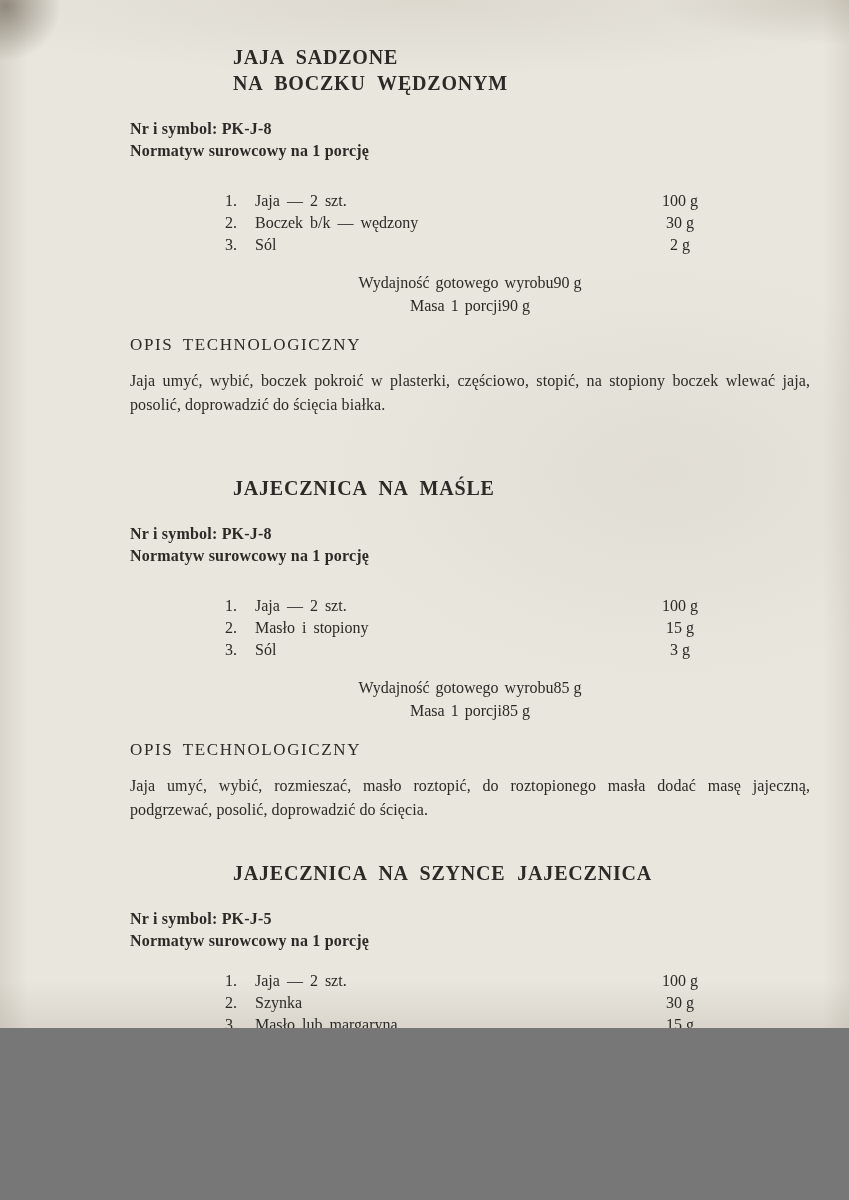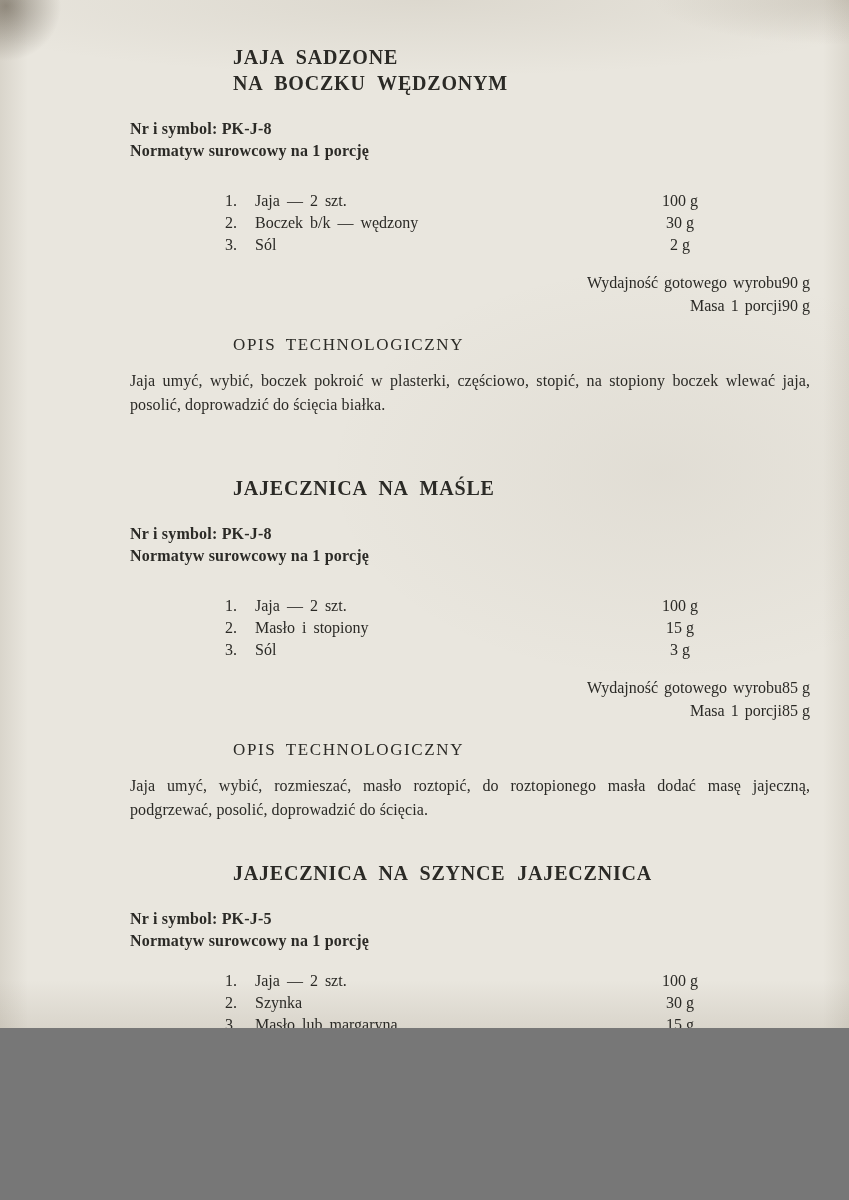--- a/index.html
+++ b/index.html
@@ -56,29 +56,28 @@
     font-size: 16px;
     line-height: 22px;
   }
   .ing-no { width: 30px; }
   .ing-name { flex: 1; word-spacing: 3px; }
   .ing-amount { text-align: center; min-width: 60px; }
 
   .totals { margin-top: 15px; }
   .total-row {
     display: flex;
-    justify-content: flex-end;
+    justify-content: center;
     font-size: 16px;
     line-height: 23px;
   }
   .total-row .label { word-spacing: 2px; }
 
   .tech-heading {
     margin-top: 18px;
-    margin-left: 103px;
     font-size: 17px;
     font-weight: normal;
     letter-spacing: 1.6px;
     word-spacing: 4px;
   }
 
   .tech-text {
     margin-top: 14px;
     font-size: 16px;
     line-height: 24px;

